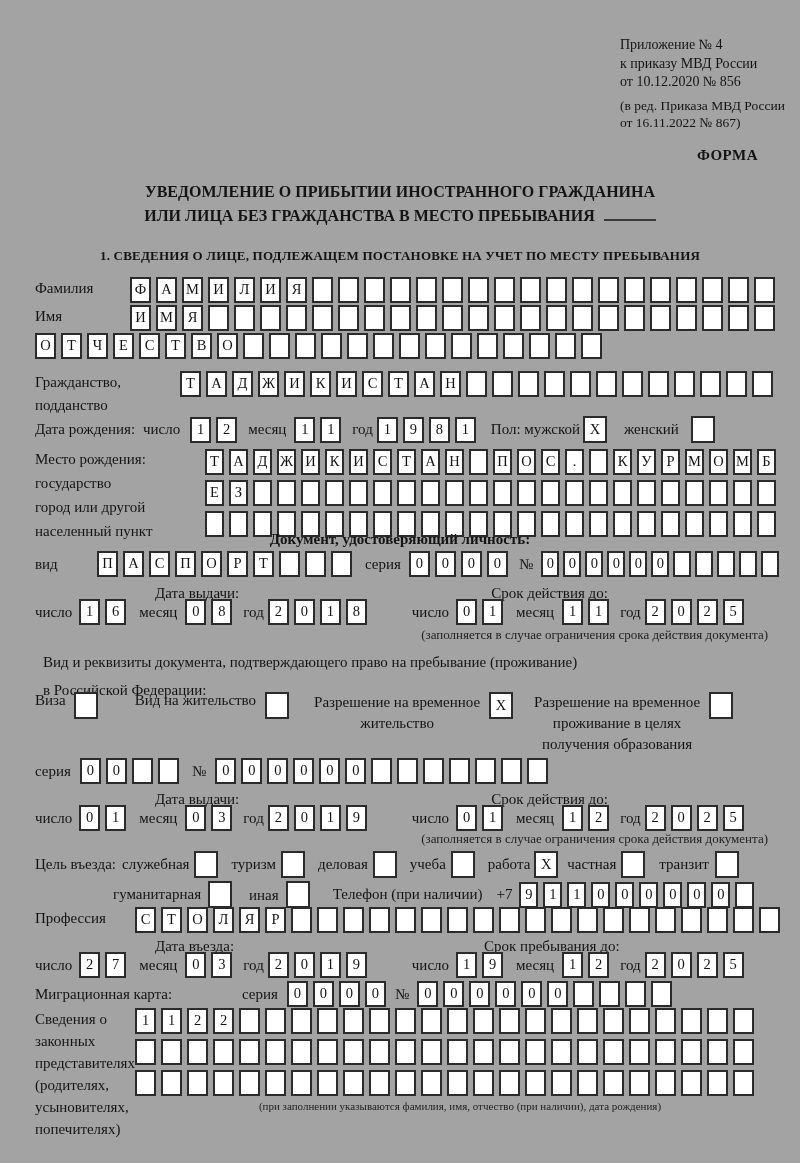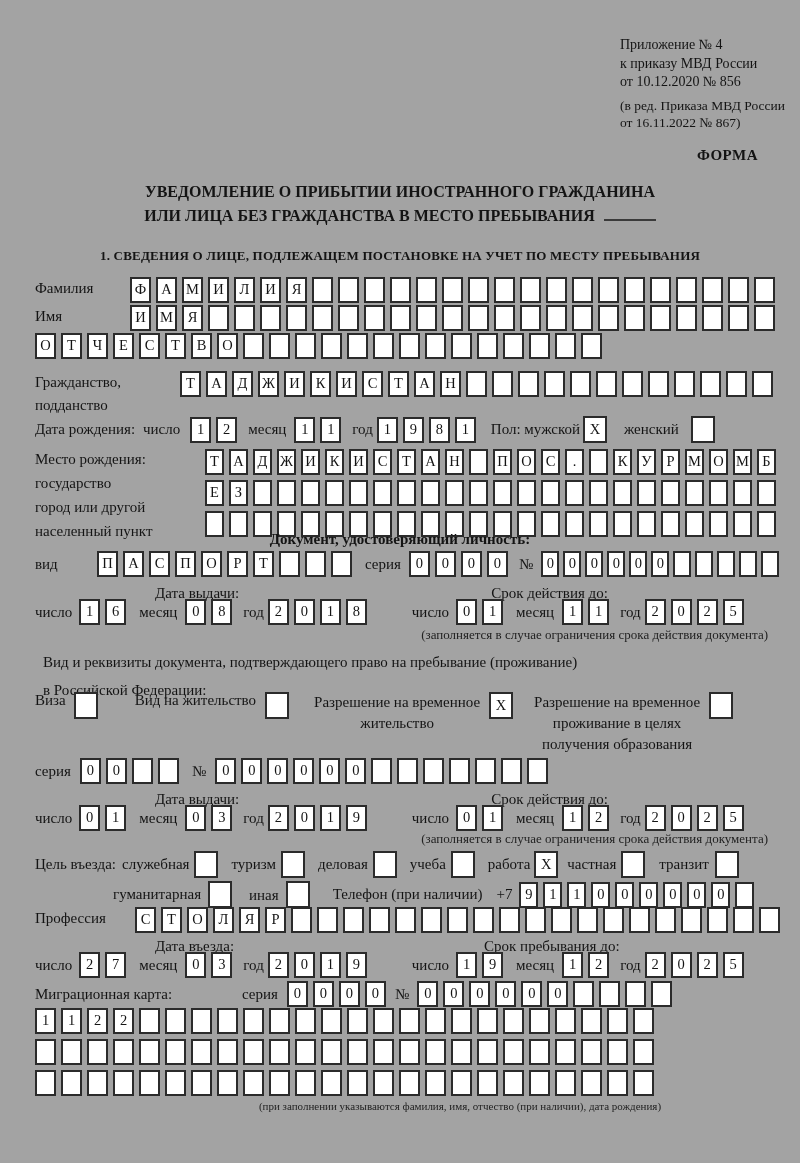--- a/index.html
+++ b/index.html
@@ -635,20 +635,28 @@
         <span class="cell">0</span>
         <span class="cell">0</span>
         <span class="cell"></span>
         <span class="cell"></span>
         <span class="cell"></span>
         <span class="cell"></span>
       </span>
   </div>
 
   <div class="abs row" style="top:1008px;left:35px;">
+    <div class="lbl" style="width:100px;line-height:22px;">
+      <div>Сведения о</div>
+      <div>законных</div>
+      <div>представителях</div>
+      <div>(родителях,</div>
+      <div>усыновителях,</div>
+      <div>попечителях)</div>
+    </div>
     <div class="colrows">
       <div class="cells">
           <span class="cell">1</span>
           <span class="cell">1</span>
           <span class="cell">2</span>
           <span class="cell">2</span>
           <span class="cell"></span>
           <span class="cell"></span>
           <span class="cell"></span>
           <span class="cell"></span>

